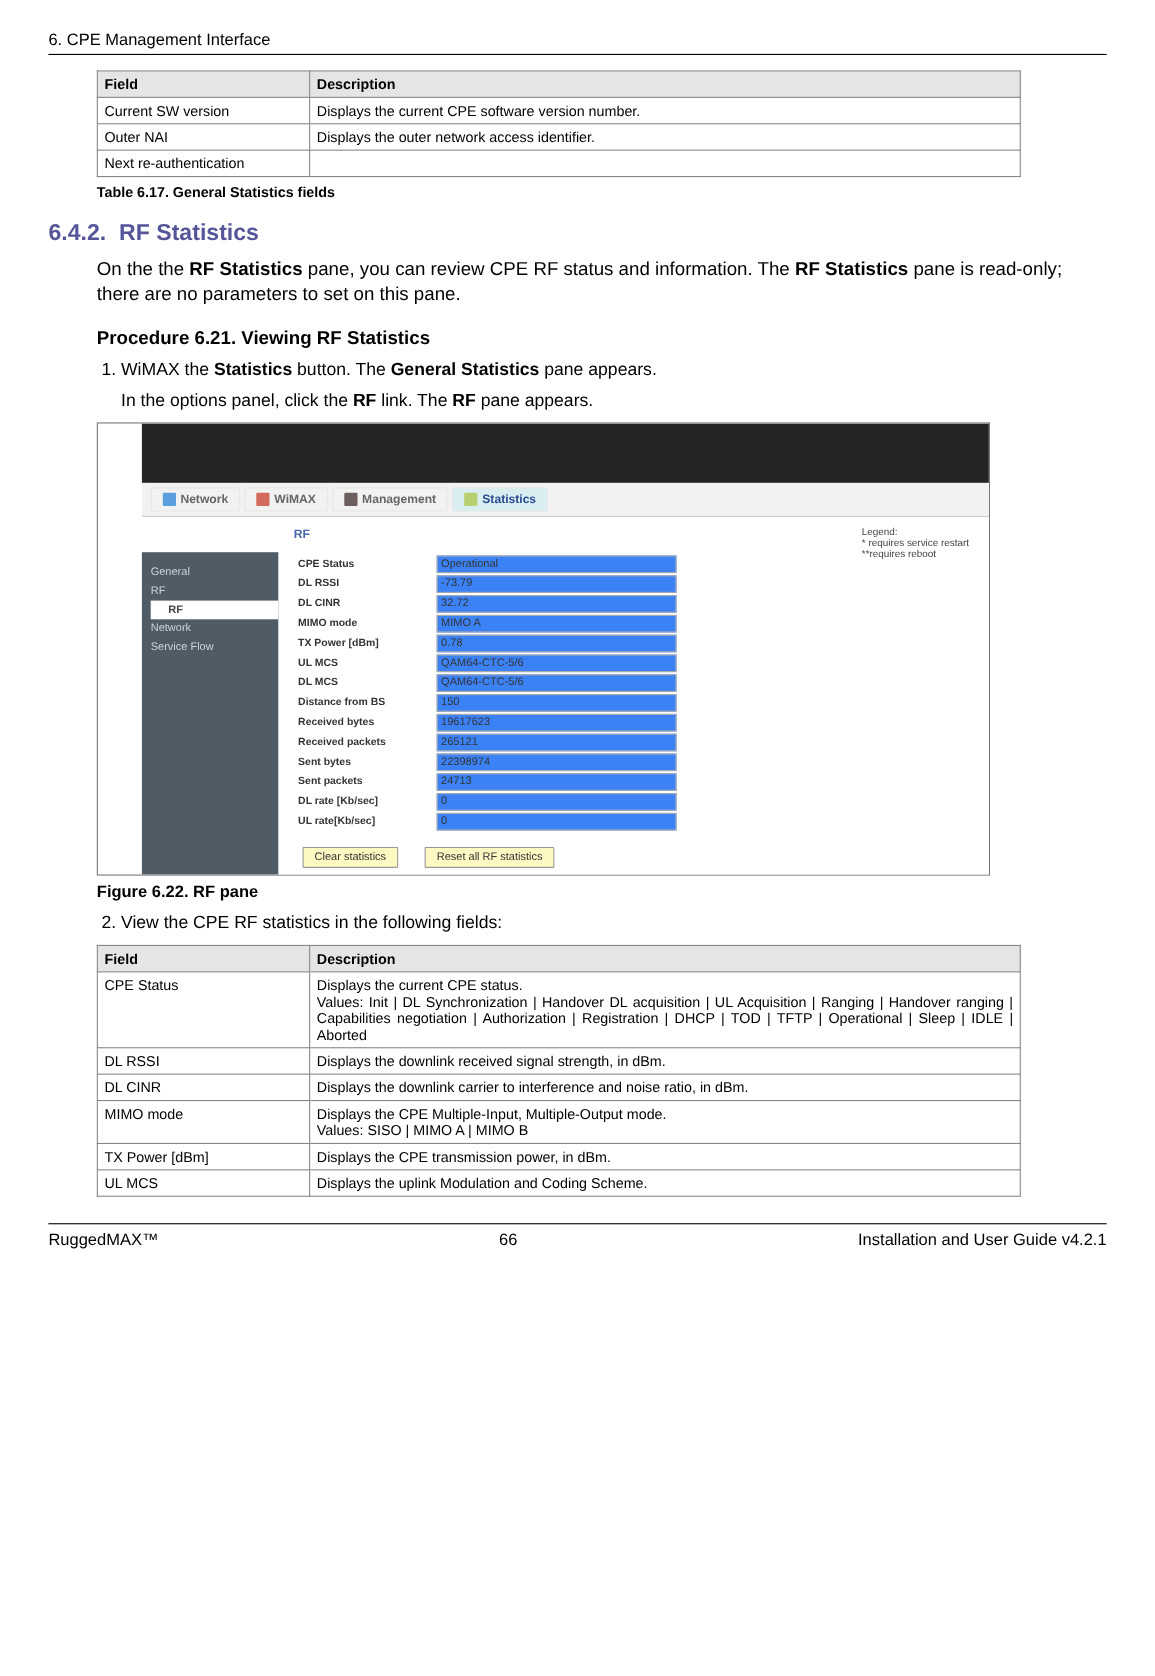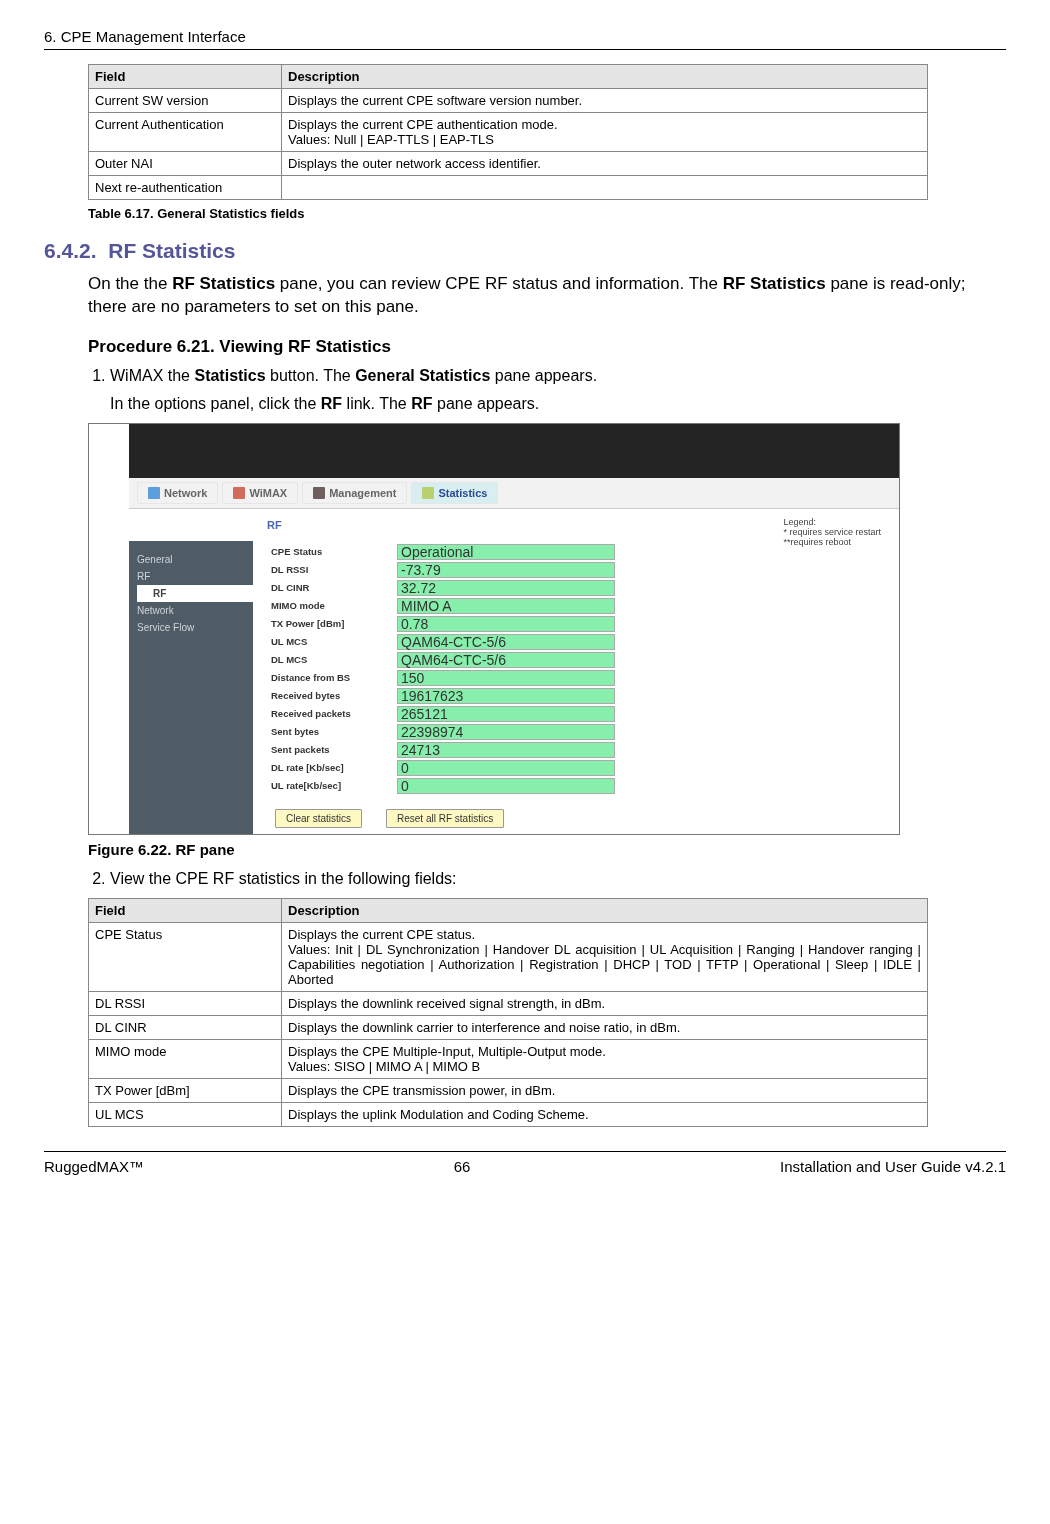--- a/index.html
+++ b/index.html
@@ -150,26 +150,26 @@
     padding: 1px 4px;
   }
   table.rf-form td.label {
     font-weight: bold;
     color: #333;
     width: 118px;
   }
   .rf-input {
     border: 1px solid #aaa;
     padding: 1px 3px;
-    background: #86efac;
+    background: #3b82f6;
     width: 210px;
     height: 12px;
     line-height: 12px;
     color: #333;
-    font-size: 14px;
+    font-size: 10px;
     display: inline-block;
   }
   .ss-buttons {
     margin-top: 14px;
     display: flex;
     gap: 24px;
     padding-left: 8px;
   }
   .ss-btn {
     border: 1px solid #999;
@@ -214,25 +214,20 @@
 
 <table class="fieldtable">
   <tbody>
       <tr>
     <th class="col-field">Field</th>
     <th>Description</th>
   </tr>
   <tr>
     <td>Current SW version</td>
     <td>Displays the current CPE software version number.</td>
-  </tr>
-  <tr>
-    <td>Current Authentication</td>
-    <td style="white-space:pre-line">Displays the current CPE authentication mode.
-Values: Null | EAP-TTLS | EAP-TLS</td>
   </tr>
   <tr>
     <td>Outer NAI</td>
     <td>Displays the outer network access identifier.</td>
   </tr>
   <tr>
     <td>Next re-authentication</td>
     <td></td>
   </tr>
 </tbody>

